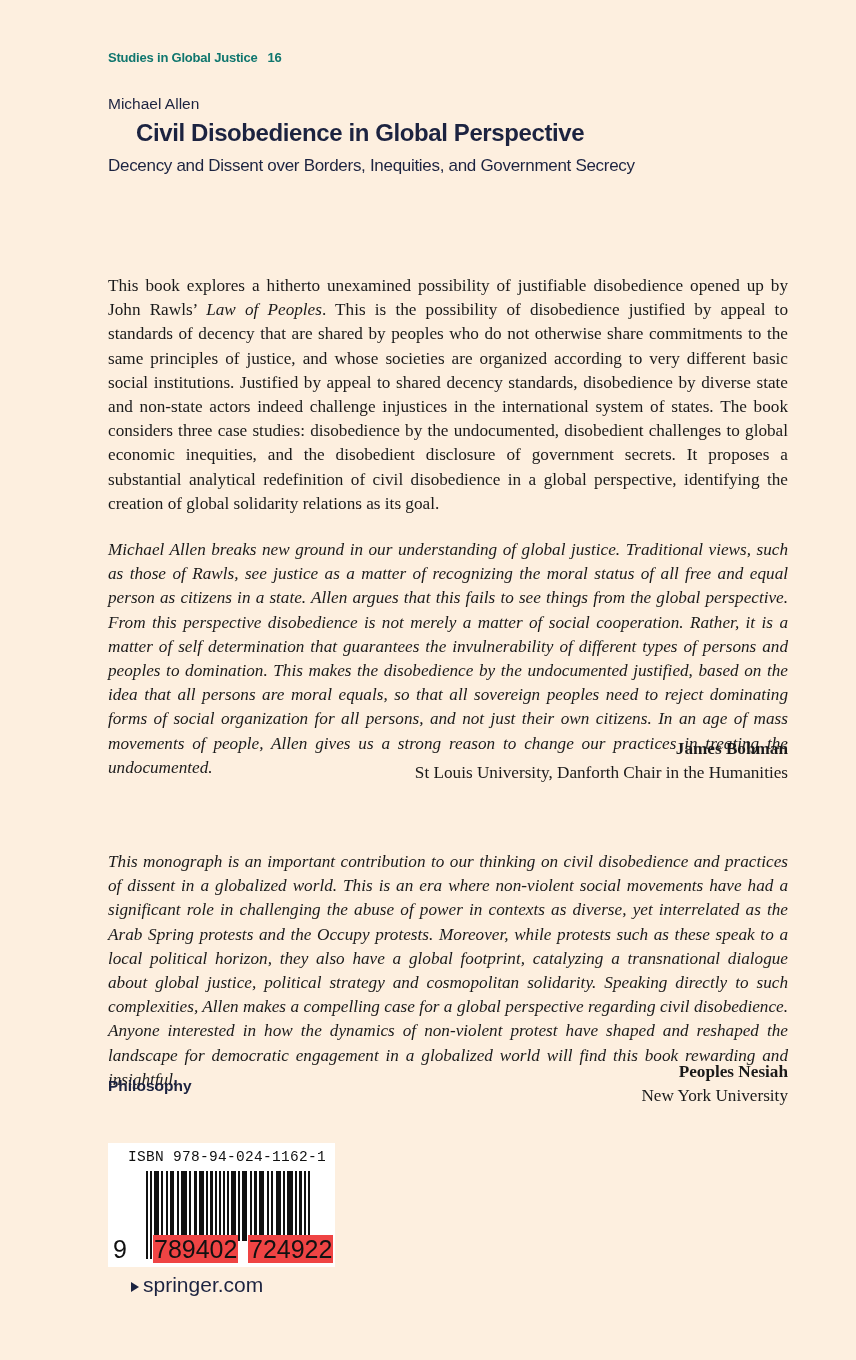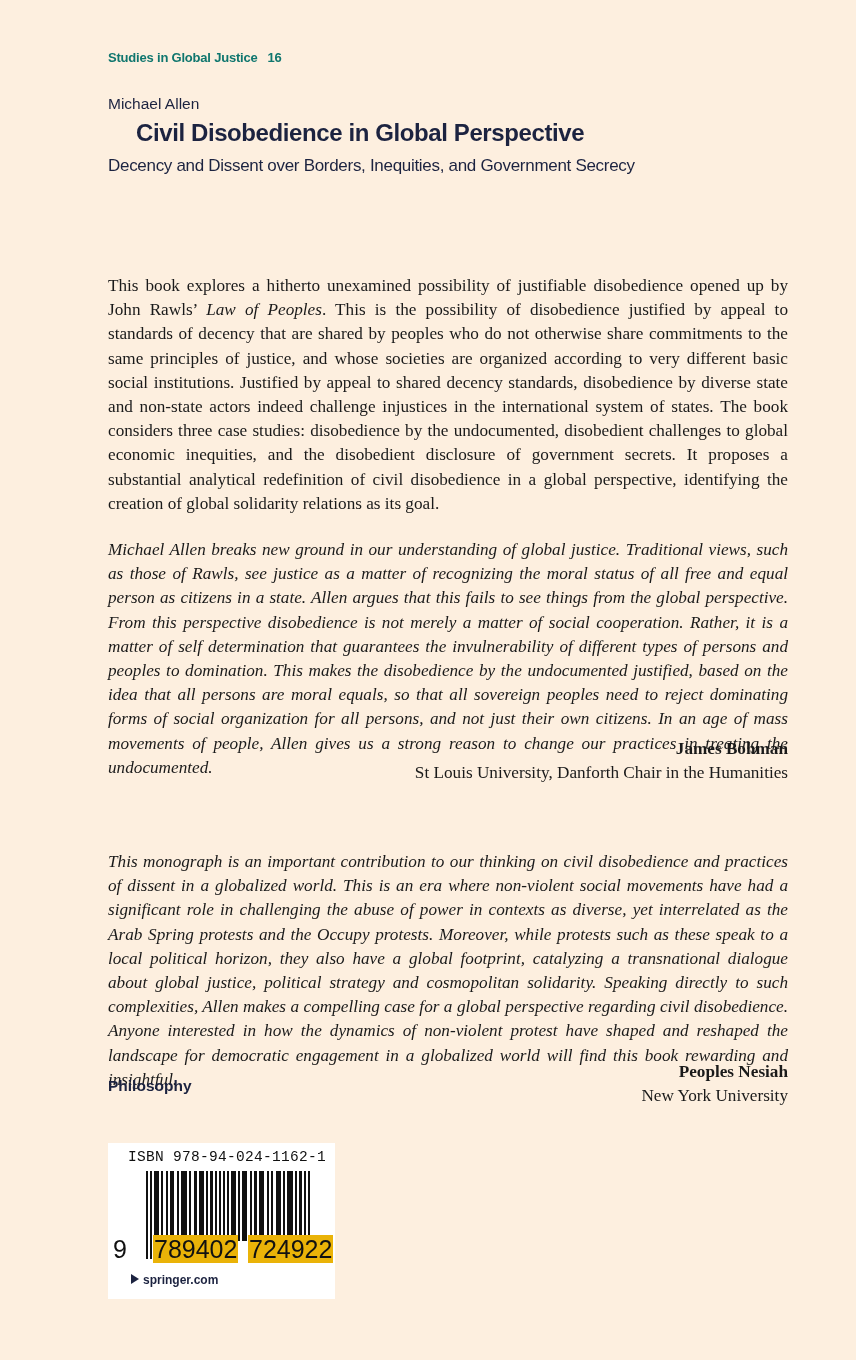--- a/index.html
+++ b/index.html
@@ -50,44 +50,44 @@
   .attr .name { font-weight: bold; }
   .a1 { top: 737px; }
   .a2 { top: 1060px; }
 
   .category {
     position: absolute; left: 108px; top: 1077px;
     font-size: 15.5px; font-weight: bold; color: #1c2340;
   }
   .barcode {
     position: absolute; left: 108px; top: 1143px;
-    width: 227px; height: 156px; background: #ffffff;
+    width: 227px; height: 124px; background: #ffffff;
   }
   .isbn-text {
     position: absolute; left: 20px; top: 6px;
     font-family: "Liberation Mono", "DejaVu Sans Mono", monospace;
     font-size: 14.5px; letter-spacing: 0.3px; color: #111;
   }
   .bars {
     position: absolute; left: 12px; top: 28px; width: 200px; height: 88px;
   }
   .digits {
     position: absolute; left: 0; top: 88px; width: 227px; height: 34px;
   }
   .dg {
     position: absolute; font-family: "Liberation Sans", "DejaVu Sans", sans-serif;
-    font-size: 25px; color: #111; background: #eab308; line-height: 28px;
+    font-size: 25px; color: #111; background: #ef4444; line-height: 28px;
     padding: 0 1px;
   }
   .d0 { left: 4px; top: 4px; background: transparent; }
   .d1 { left: 45px; top: 4px; }
   .d2 { left: 140px; top: 4px; }
   .springer {
     position: absolute; left: 108px; top: 1273px;
-    font-size: 12px; font-weight: bold; color: #1c2340; padding-left: 23px;
+    font-size: 21px; font-weight: normal; color: #1c2340; padding-left: 23px;
   }
   .springer .tri {
     display: inline-block; width: 0; height: 0;
     border-left: 8px solid #1c2340; border-top: 5px solid transparent;
     border-bottom: 5px solid transparent; margin-right: 4px; vertical-align: 0px;
   }
 </style>
 </head>
 <body>
 

